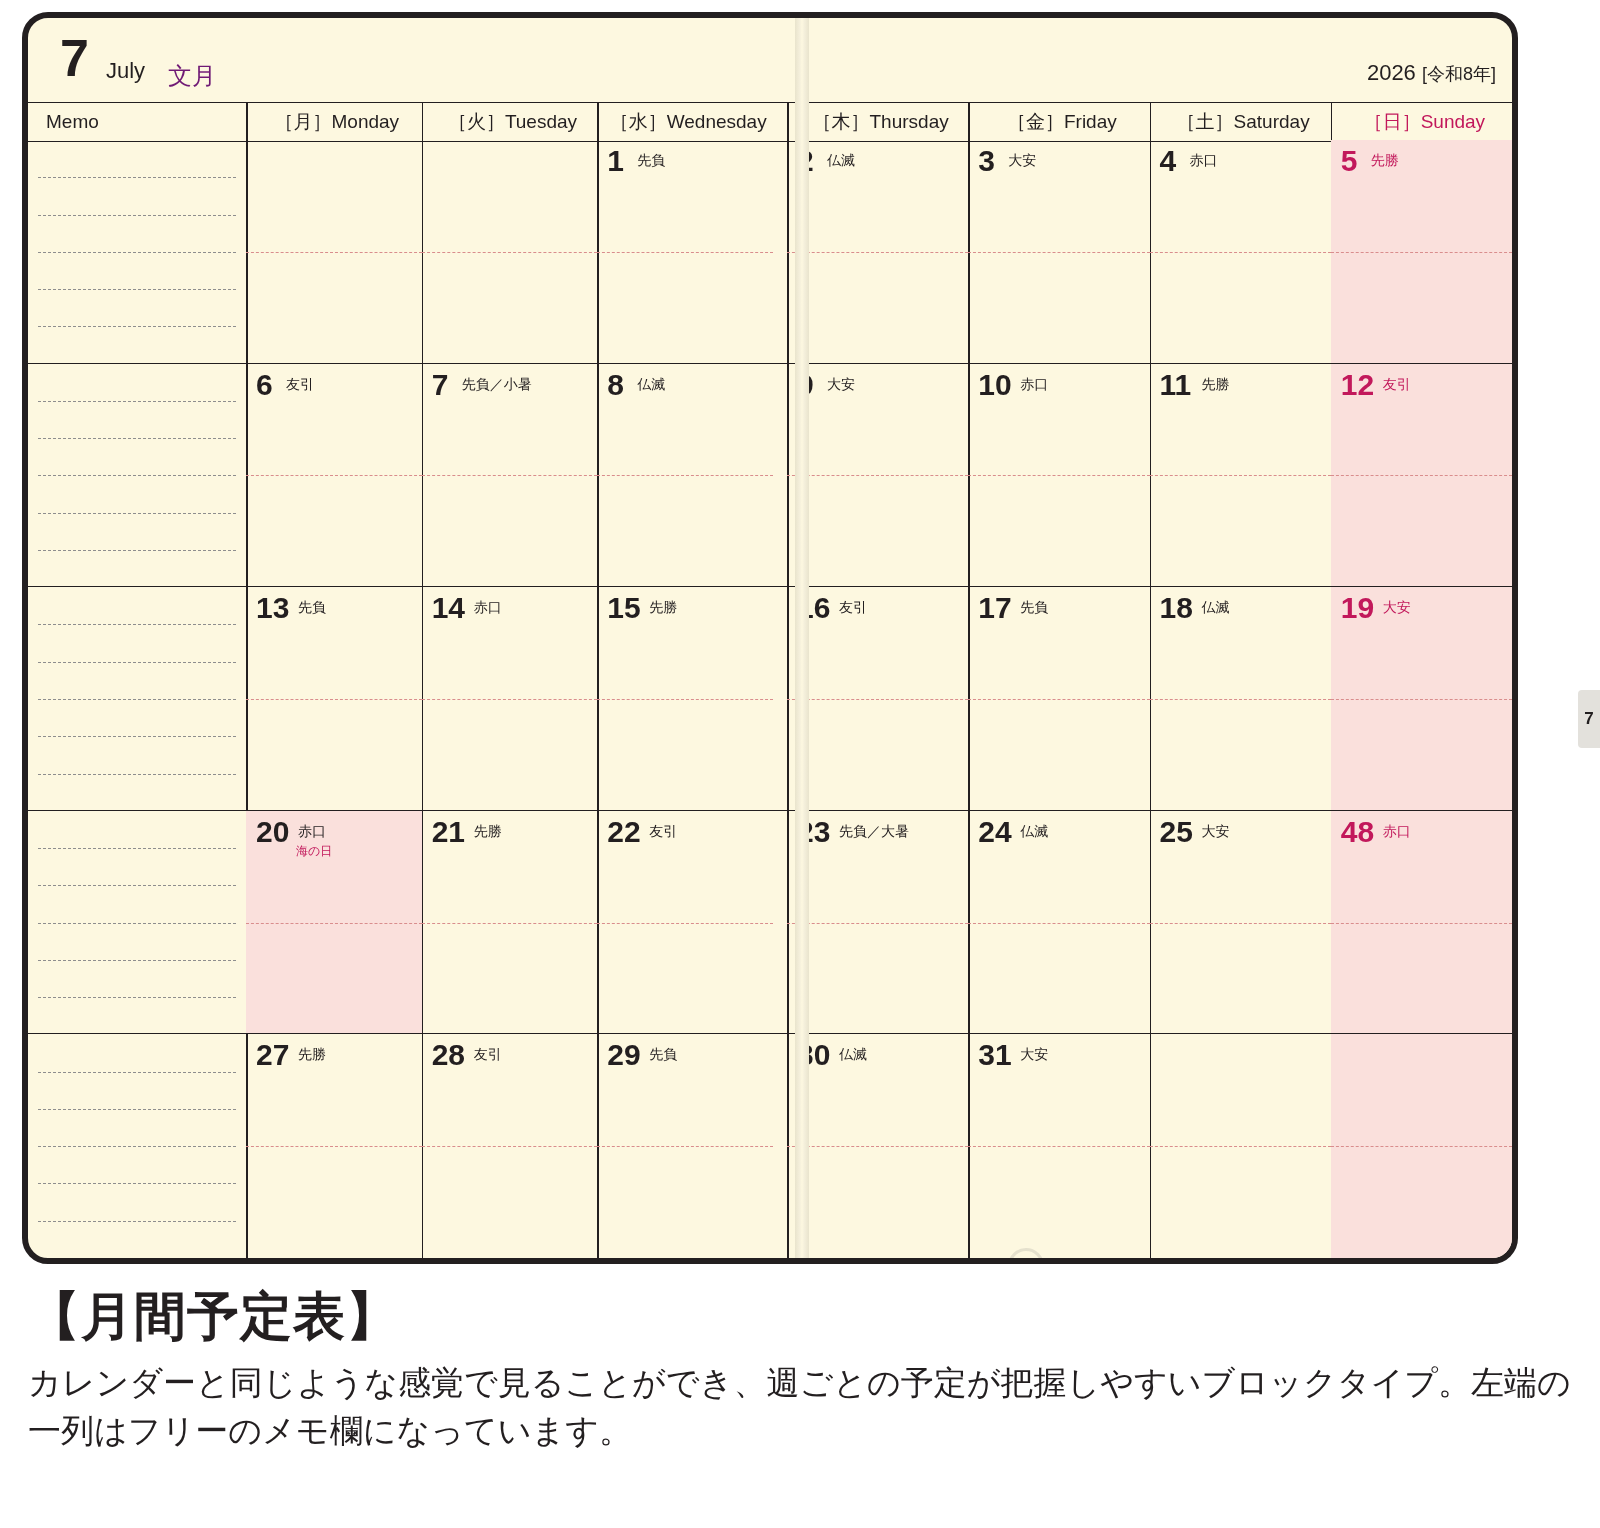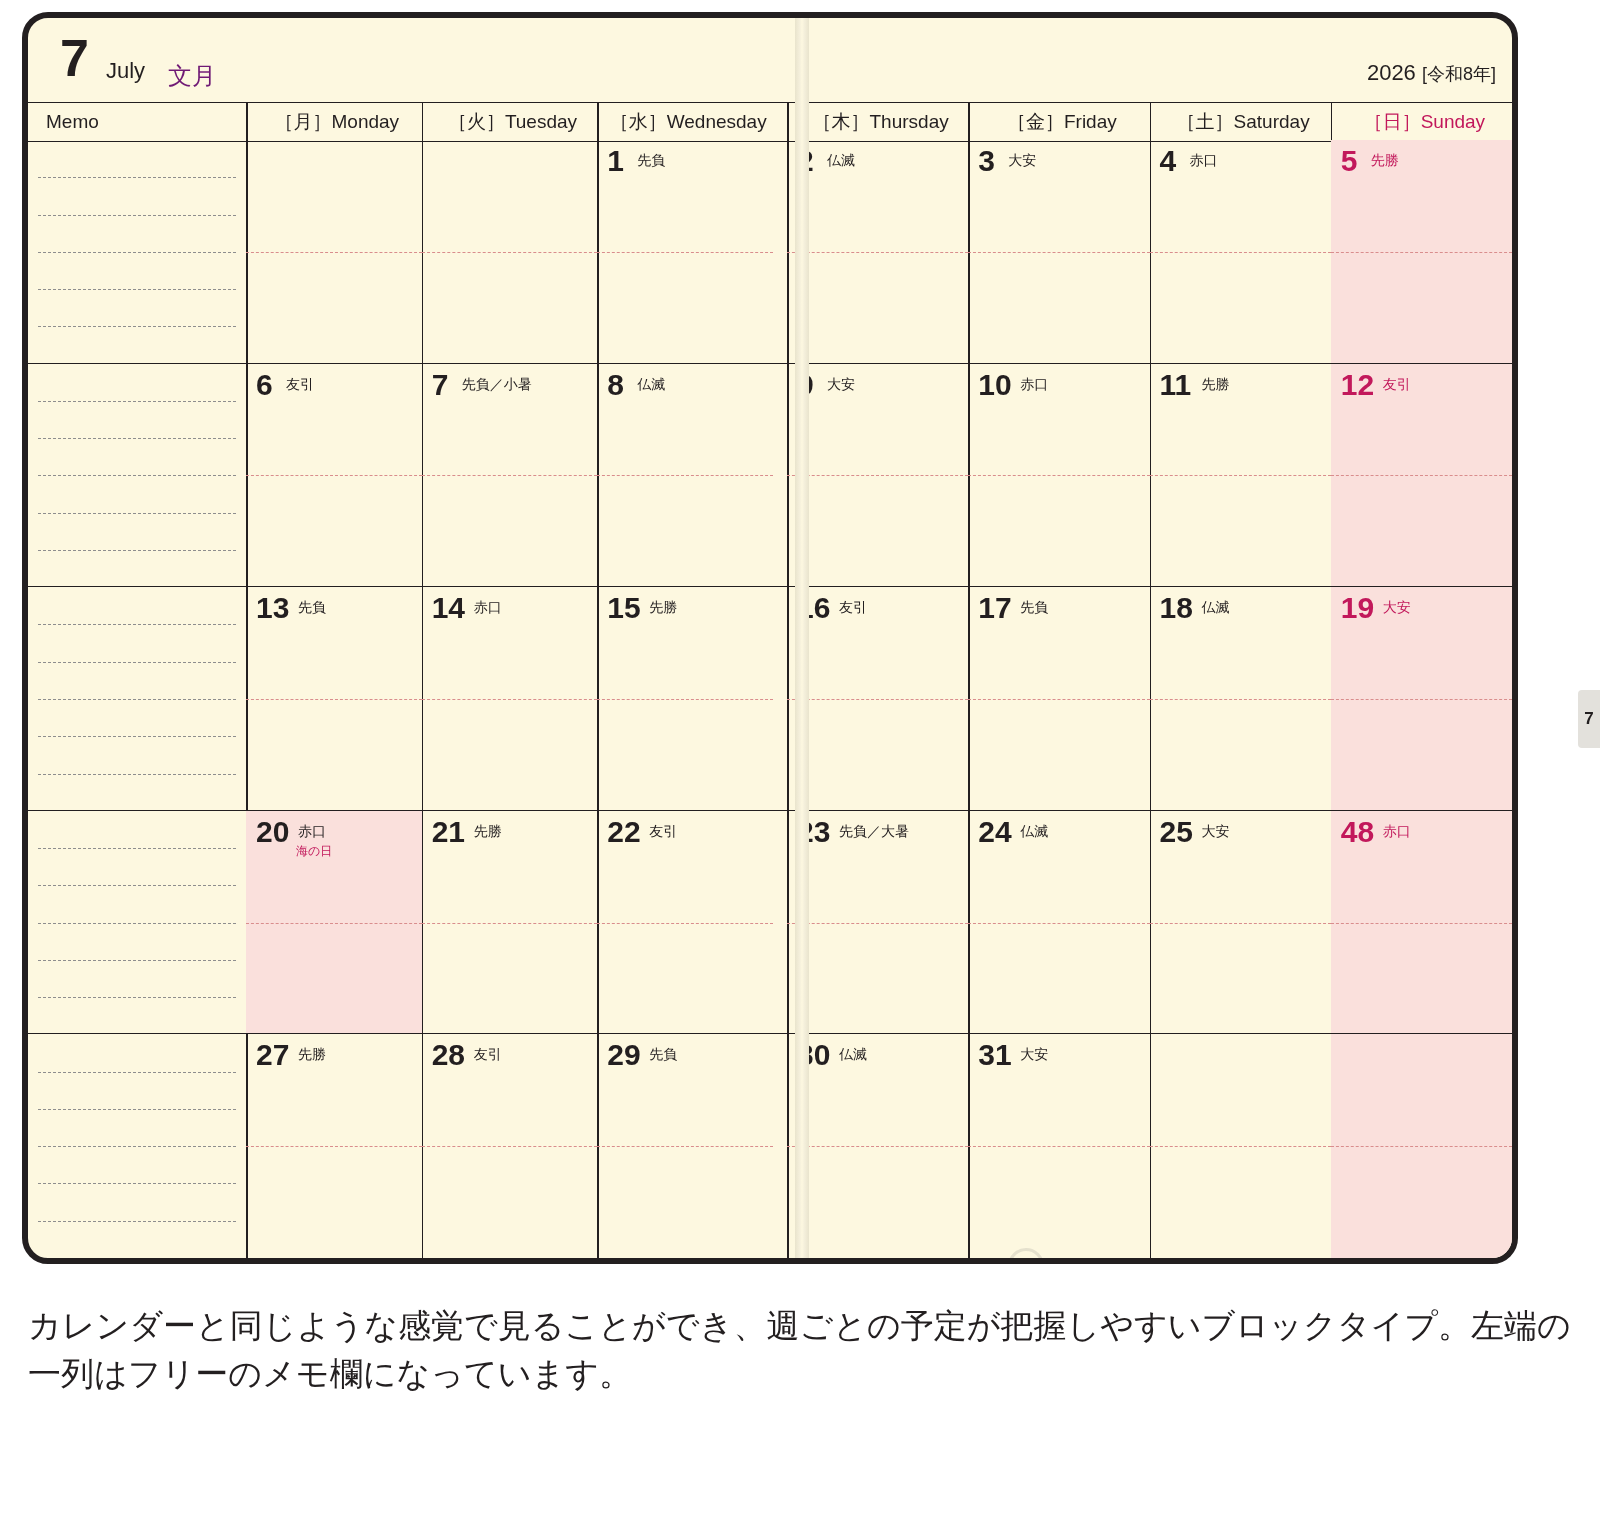--- a/index.html
+++ b/index.html
@@ -415,16 +415,17 @@
     <div class="wm">
       <span class="ring"></span><span>LUPE STUDIO</span>
     </div>
   </div>
 
   <div class="tab">
     <span>7</span>
   </div>
 
   <div class="caption">
+    <div class="cap-title">【月間予定表】</div>
     <div class="cap-body">カレンダーと同じような感覚で見ることができ、週ごとの予定が把握しやすいブロックタイプ。左端の一列はフリーのメモ欄になっています。</div>
   </div>
 
 </div>
 
 </body></html>

